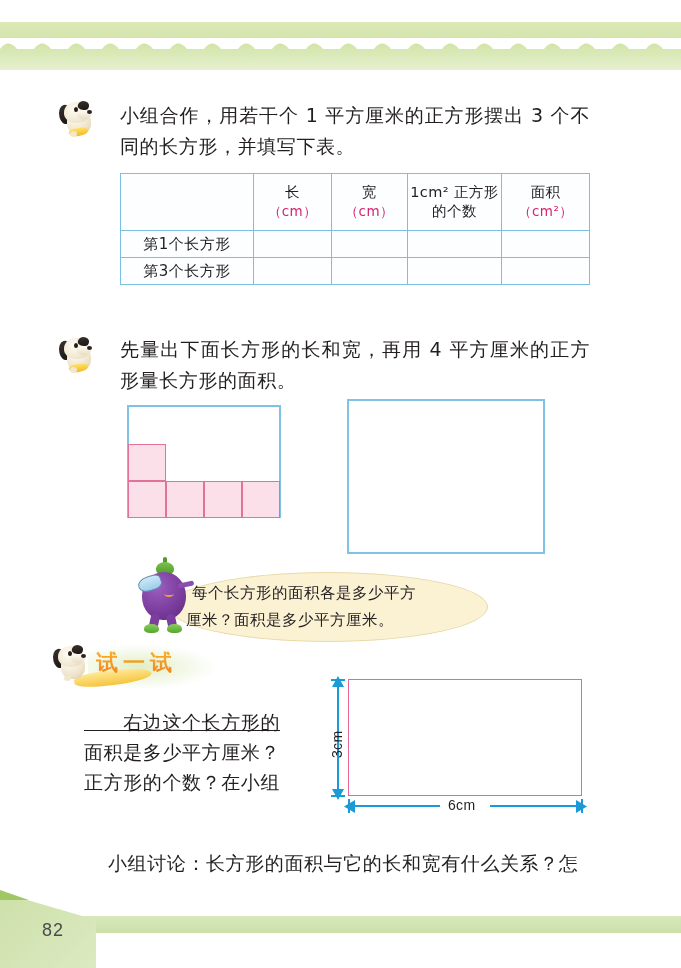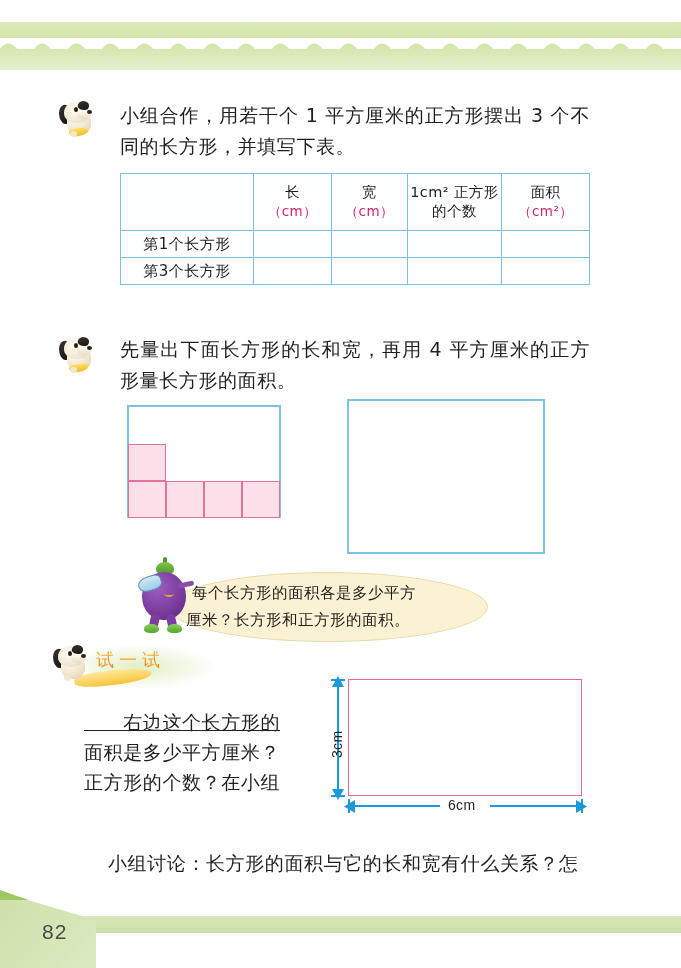--- a/index.html
+++ b/index.html
@@ -157,22 +157,22 @@
   }
 
   
   .tryit{position:absolute;}
   .tryit-banner{
     position:absolute;left:22px;top:26px;width:78px;height:15px;
     background:linear-gradient(180deg,#ffe99a 0%,#f6c43c 100%);
     border-radius:40% 55% 50% 45%;transform:rotate(-7deg);
   }
   .tryit-text{
-    position:absolute;left:44px;top:4px;font-size:18px;letter-spacing:5px;
-    font-weight:normal;color:#f08a1e;
+    position:absolute;left:44px;top:4px;font-size:22px;letter-spacing:5px;
+    font-weight:bold;color:#f08a1e;
     background:linear-gradient(180deg,#f7b733 0%,#ef7e16 100%);
     -webkit-background-clip:text;background-clip:text;
     -webkit-text-fill-color:transparent;
     white-space:nowrap;
   }
   .tryit-glow{
     position:absolute;left:36px;top:0px;width:130px;height:46px;
     background:radial-gradient(ellipse at 40% 50%,rgba(200,225,150,.55) 0%,rgba(255,255,255,0) 70%);
   }
 
@@ -196,21 +196,21 @@
     position:absolute;left:0;top:892px;width:96px;height:76px;
     background:linear-gradient(135deg,#cde0a9 0%,#dceac2 100%);
     clip-path:polygon(0 0,96px 28px,96px 76px,0 76px);
   }
   .footer-stripe{
     position:absolute;left:0;top:890px;width:86px;height:10px;
     background:#9fc763;
     clip-path:polygon(0 0,86px 30px,86px 40px,0 10px);
   }
   .pageno{
-    position:absolute;left:42px;top:920px;font-size:21px;color:#4b4b4b;
+    position:absolute;left:42px;top:920px;font-size:18px;color:#4b4b4b;
     font-family:"Liberation Sans",sans-serif;letter-spacing:1px;
   }
 </style>
 </head>
 <body>
 
 <div class="page">
 
   <div class="header-band">
     <svg class="wave top" viewBox="0 0 681 11" preserveAspectRatio="none">
@@ -292,21 +292,21 @@
   <div class="sq" style="left:204px;top:481px;width:38px;height:37px;"></div>
   <div class="sq" style="left:242px;top:481px;width:38px;height:37px;"></div>
 
   <div class="bluebox" style="left:347px;top:399px;width:198px;height:155px;"></div>
 
   <div class="bubble" style="left:168px;top:572px;width:318px;height:68px;"></div>
   <svg style="position:absolute;left:152px;top:576px;width:28px;height:22px;" viewBox="0 0 28 22">
     <path d="M28,16 L2,2 L22,22 Z" fill="#fbf2d4" stroke="#e8d9a8" stroke-width="1"></path>
   </svg>
   <div class="bubble-txt" style="left:192px;top:579px;width:280px;">每个长方形的面积各是多少平方</div>
-  <div class="bubble-txt" style="left:186px;top:606px;width:290px;">厘米？长方形和正方形的面积。</div>
+  <div class="bubble-txt" style="left:186px;top:606px;width:290px;">厘米？面积是多少平方厘米。</div>
 
   <div class="eggplant" style="left:134px;top:556px;">
     <span class="eg-stem"></span>
     <span class="eg-cap"></span>
     <span class="eg-body"></span>
     <span class="eg-glass"></span>
     <span class="eg-mouth"></span>
     <span class="eg-arm"></span>
     <span class="eg-leg" style="left:16px;top:58px;transform:rotate(12deg);"></span>
     <span class="eg-leg" style="left:33px;top:58px;transform:rotate(-12deg);"></span>

